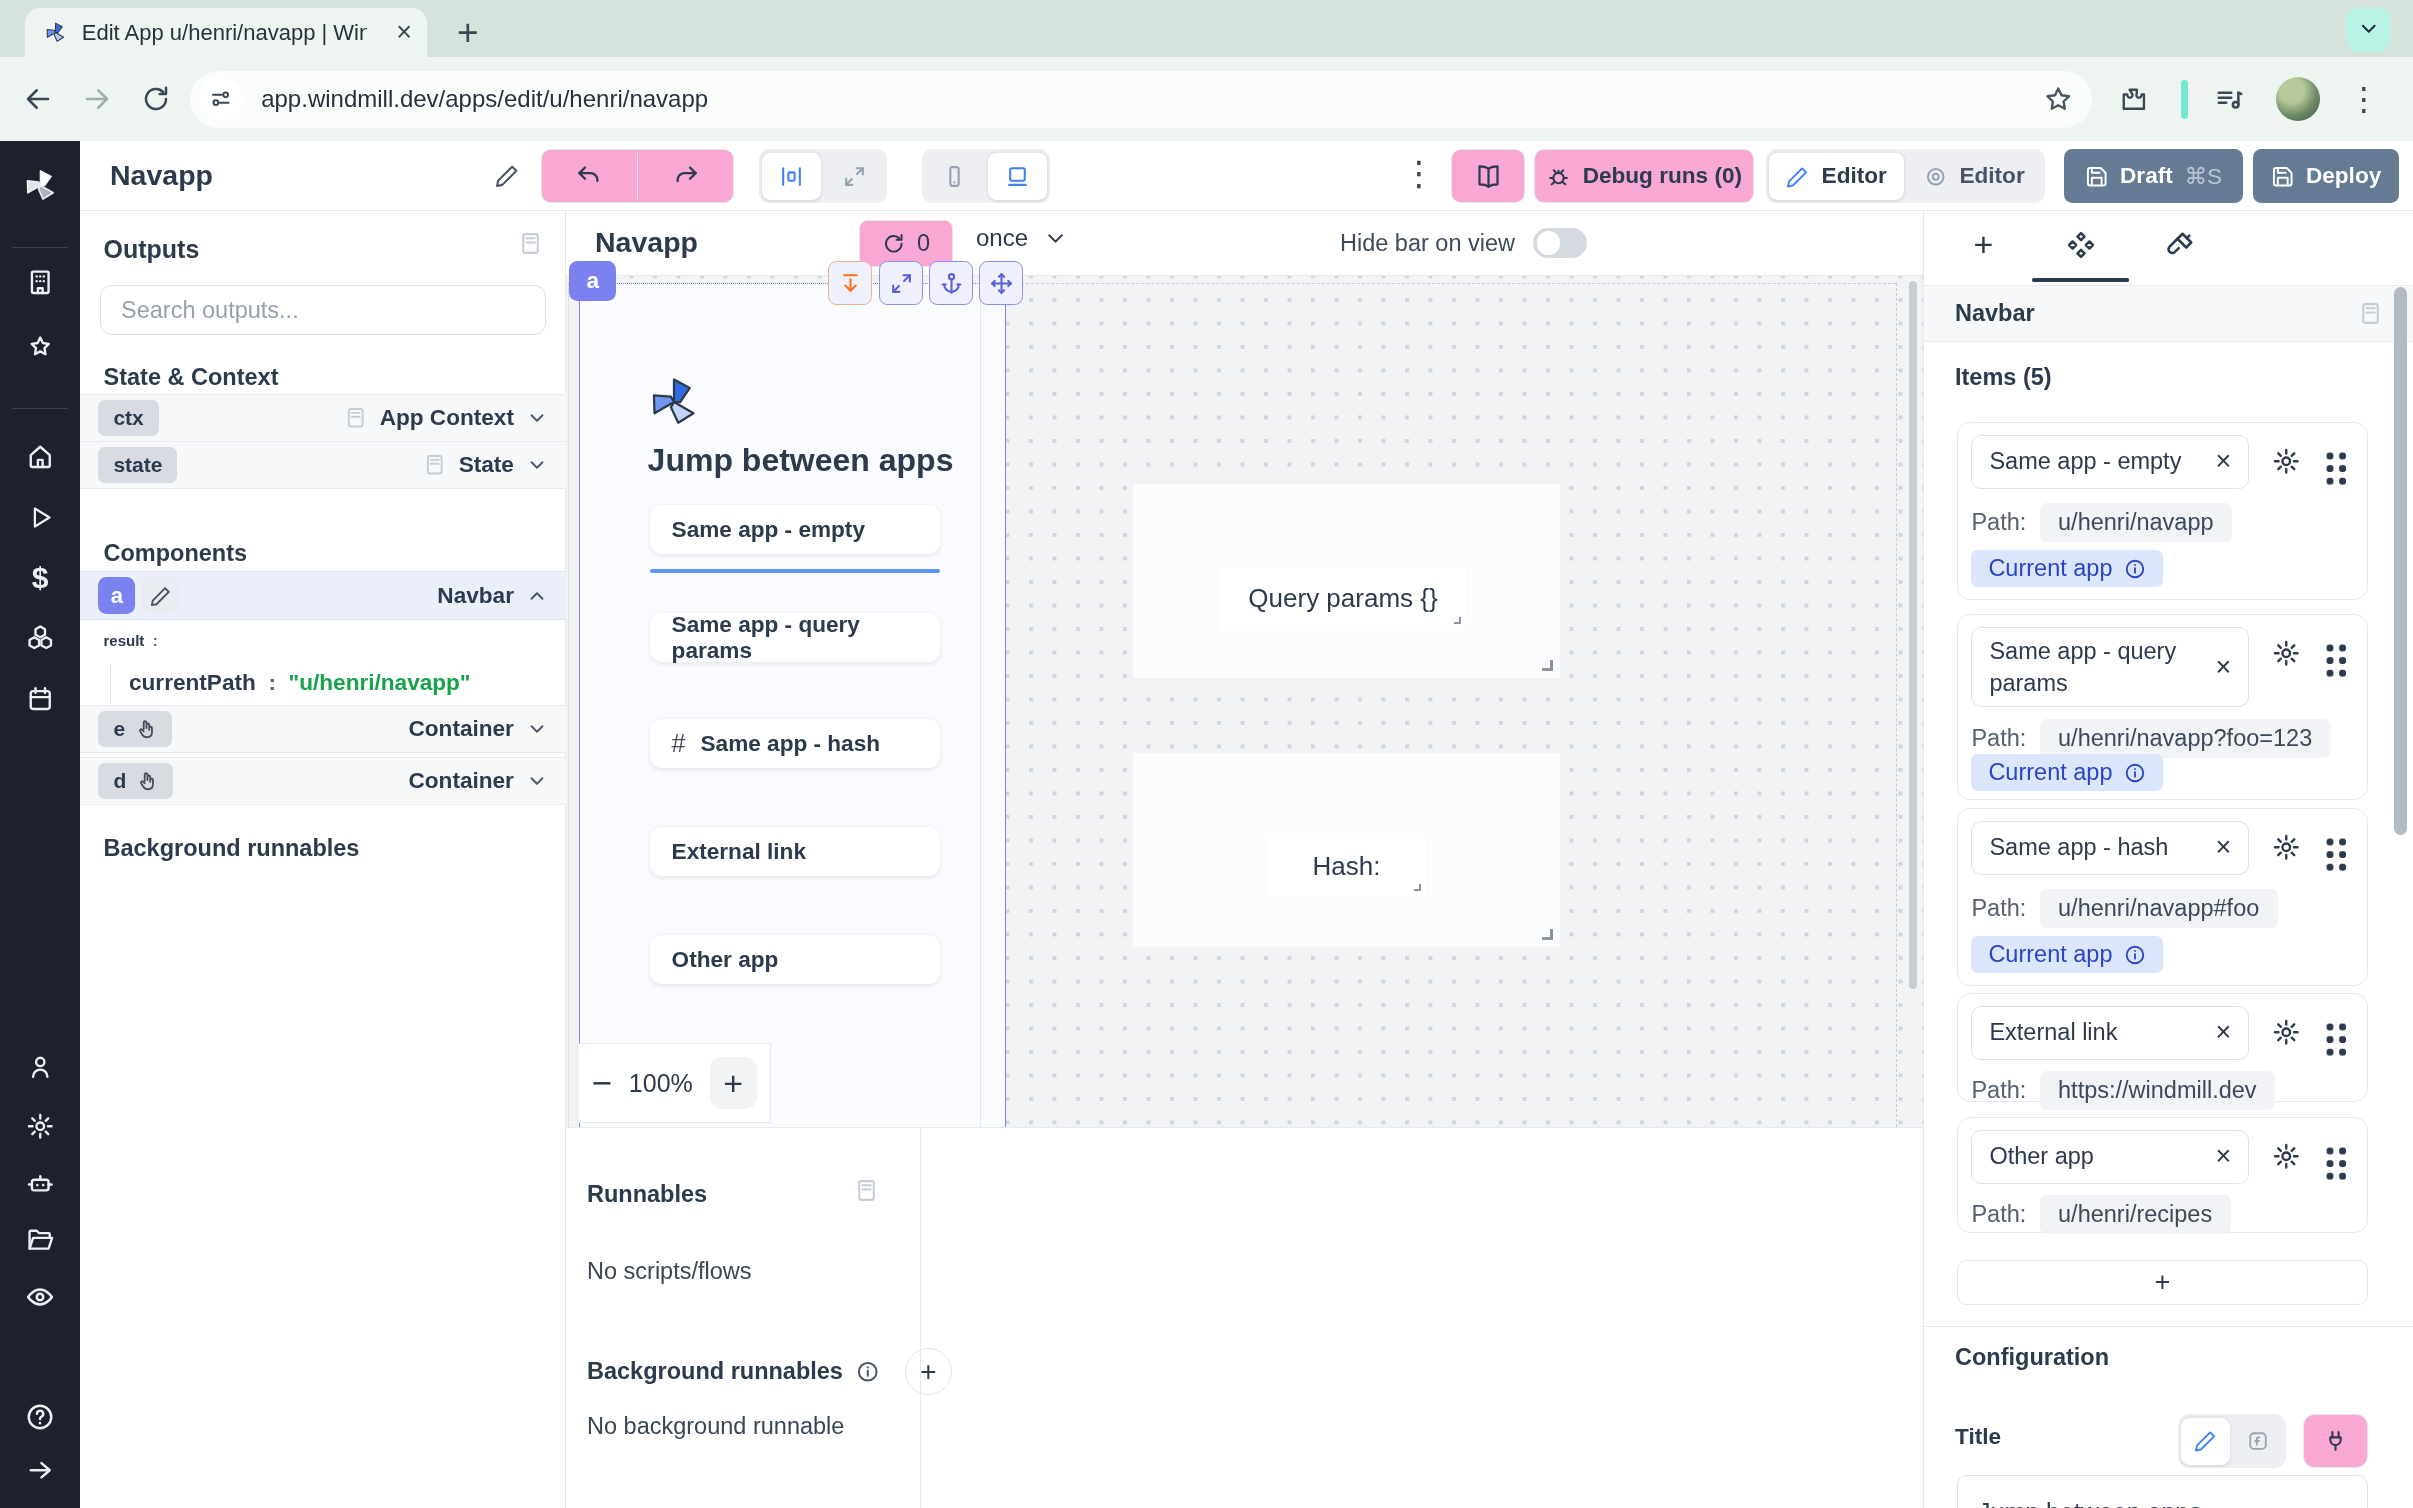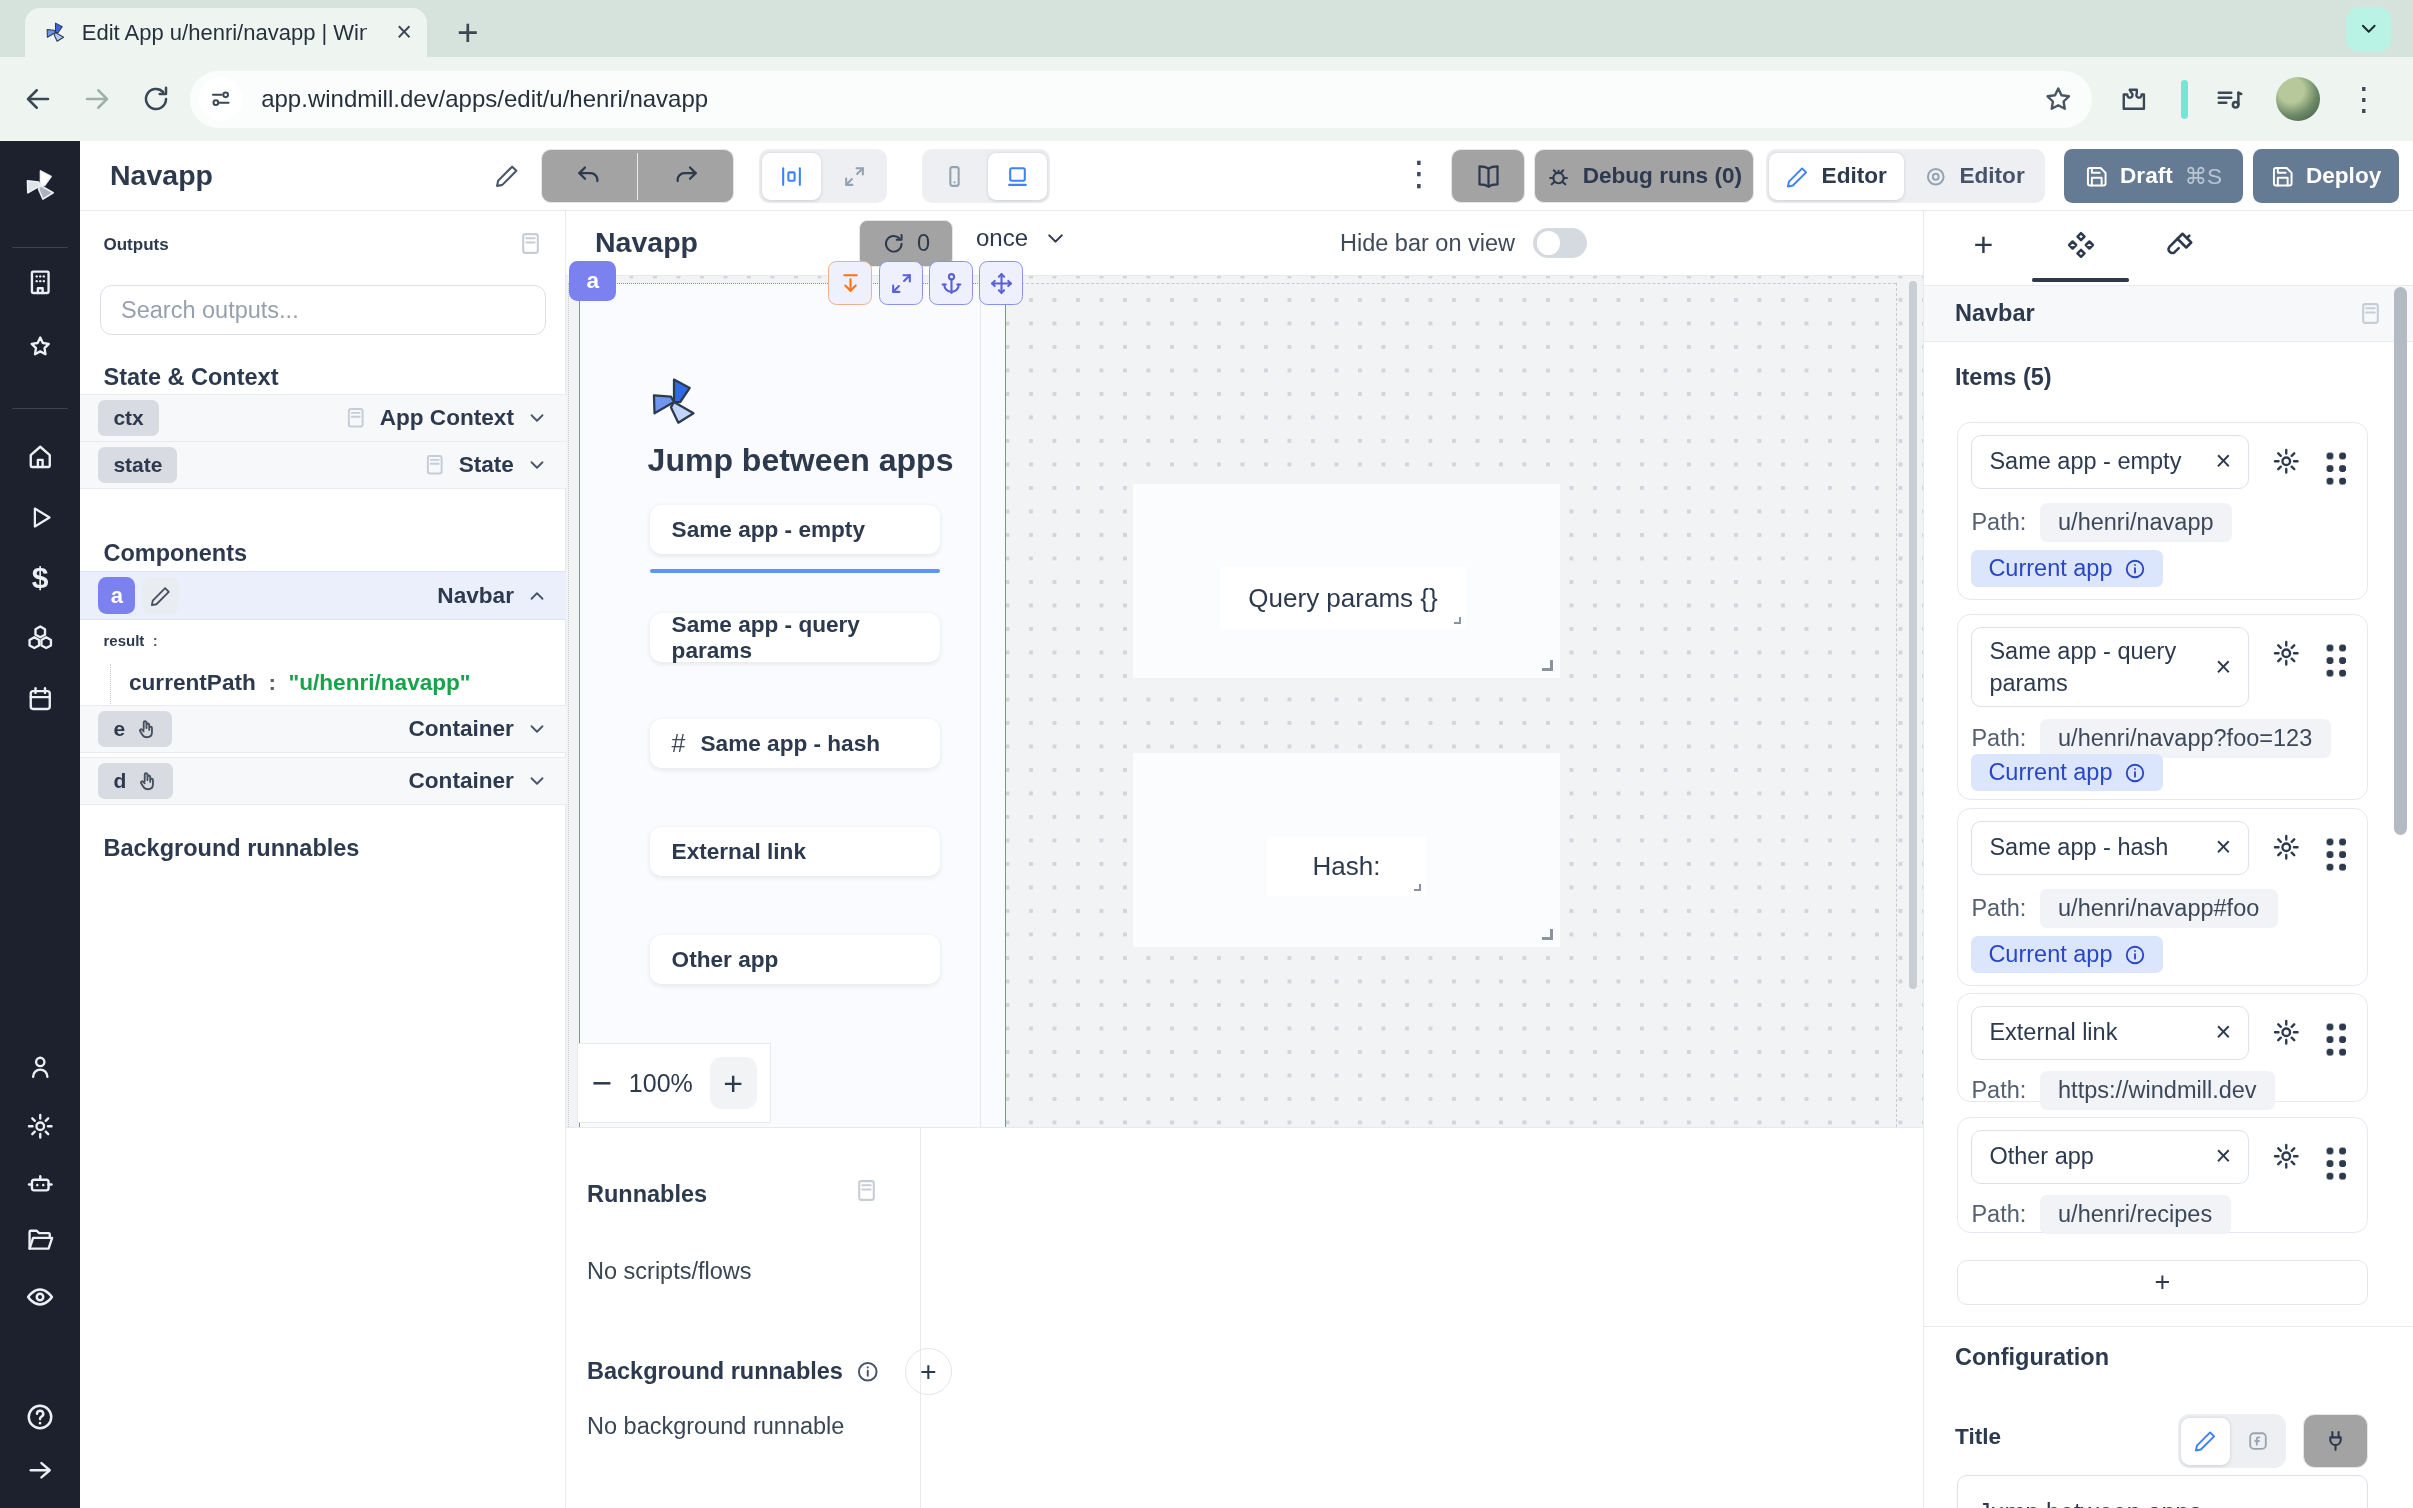--- a/index.html
+++ b/index.html
@@ -25,21 +25,21 @@
 
   
   .sidebar { left:0; top:141px; width:80px; height:1368px; background:#1c212d; }
   .sb-it { position:absolute; left:0; width:80px; height:44px; display:flex; align-items:center; justify-content:center; color:#eceff3; }
   .sb-div { position:absolute; left:11.7px; width:56px; border-top:0.8px solid #3a4150; }
 
   
   .app-toolbar { left:80px; top:141px; width:2334px; height:70px; background:#fff; border-bottom:0.8px solid #e6e9ed; }
   .app-title { left:30px; top:18.4px; font-size:28.5px; font-weight:bold; color:#2d3a4e; }
   .tb-group { position:absolute; top:8.4px; height:54px; border-radius:10px; display:flex; align-items:center; }
-  .bordered { border:0.8px solid #e3e6ea; background:#a3a3a3; }
+  .bordered { border:0.8px solid #e3e6ea; background:#f9a8d4; }
   .seg { background:#edeff2; padding:3.4px; gap:3.4px; }
   .seg-cell { height:47px; border-radius:8.4px; display:flex; align-items:center; justify-content:center; padding:0 17px; color:#94a3b2; }
   .seg-cell.active { background:#fff; box-shadow:0 0.8px 3.4px rgba(15,23,42,.15); color:#3d82f6; }
   .btn-dark { background:#657a93; color:#fff; font-weight:bold; font-size:22.6px; display:flex; align-items:center; justify-content:center; gap:11.7px; border-radius:8.4px; }
 
   
   .outputs { left:80px; top:211px; width:486px; height:1297px; background:#fff; border-right:0.8px solid #e6e9ed; }
   .panel-h { font-size:23.5px; font-weight:bold; color:#2d3a4e; }
   .search { position:absolute; left:20px; top:74px; width:446px; height:50px; border:1.7px solid #d9dee5; border-radius:11.7px; font-size:23.5px; color:#2d3a4e; padding:0 20px; background:#fff; font-family:inherit; }
   .search::placeholder { color:#97a1ae; }
@@ -375,21 +375,21 @@
     <svg class="ic" width="23.5" height="23.5" viewBox="0 0 24 24">
         <path d="M19 21H5a2 2 0 0 1-2-2V5a2 2 0 0 1 2-2h11l5 5v11a2 2 0 0 1-2 2z"></path>
         <polyline points="17 21 17 13 7 13 7 21"></polyline>
         <polyline points="7 3 7 8 15 8"></polyline>
       </svg>
     <span>Deploy</span>
   </div>
 </div>
 
 <div class="abs outputs">
-  <div class="abs panel-h" style="left:23.5px; top:23.5px; font-size:17px;">Outputs</div>
+  <div class="abs panel-h" style="left:23.5px; top:23.5px; font-size:25px;">Outputs</div>
   <div class="abs doc-ic" style="right:22px; top:20px;">
     <svg class="ic" width="25" height="25" viewBox="0 0 24 24">
         <rect x="5" y="3" width="14" height="18" rx="2"></rect>
         <line x1="8" y1="7" x2="16" y2="7"></line>
         <line x1="8" y1="11" x2="16" y2="11"></line>
       </svg>
   </div>
   <input class="search" placeholder="Search outputs..." style="">
   <div class="abs panel-h" style="left:23.5px; top:153px;">State &amp; Context</div>
 

